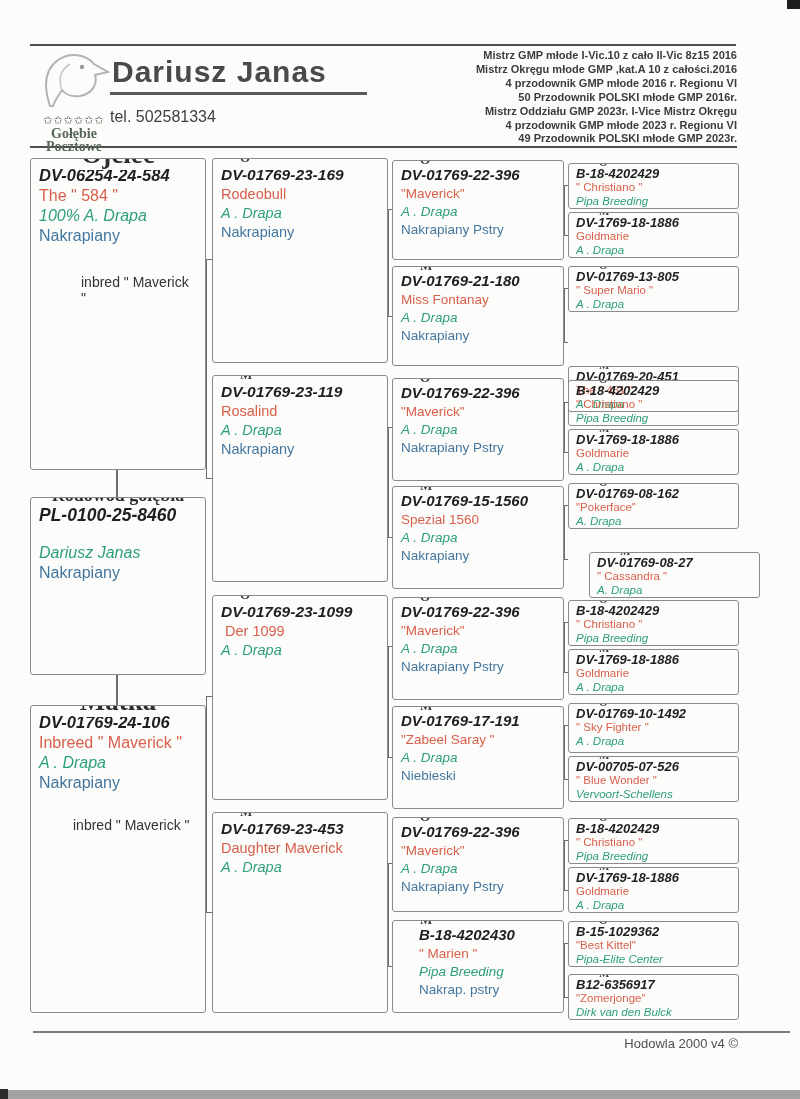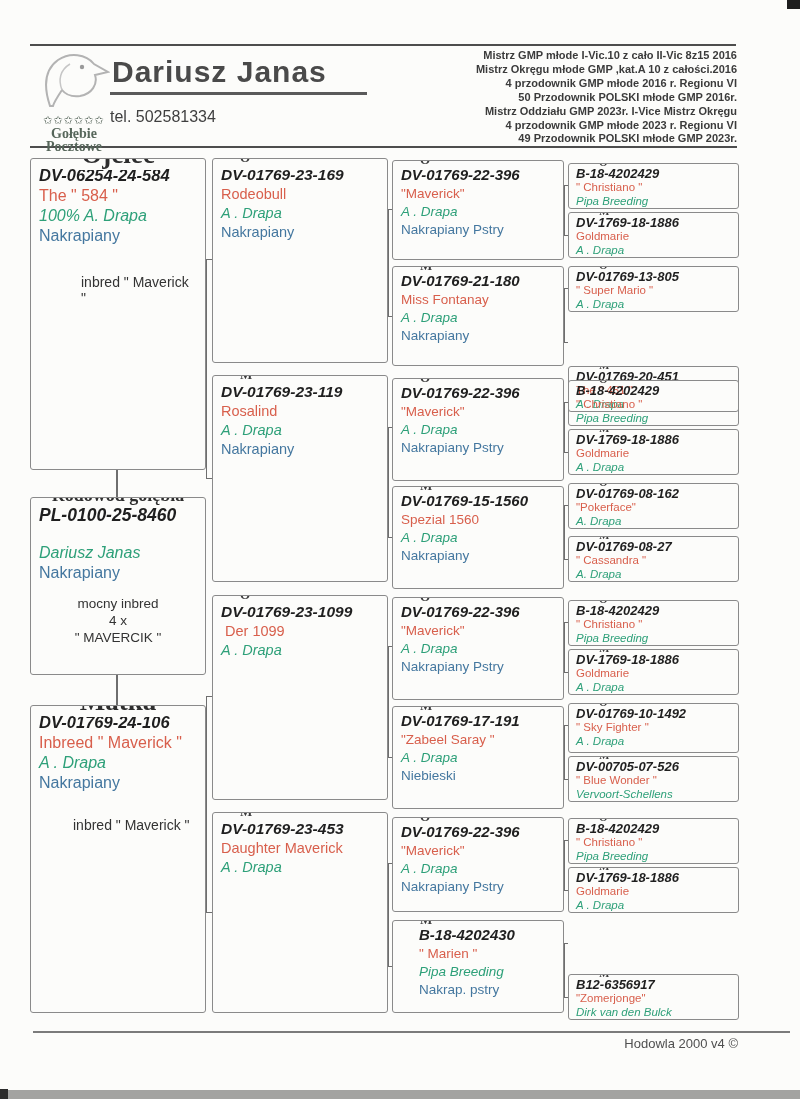--- a/index.html
+++ b/index.html
@@ -95,25 +95,20 @@
     <div class="breeder">100% A. Drapa</div>
     <div class="pcolor">Nakrapiany</div>
     <div class="note" style="margin-top:28px;padding-left:42px;">inbred   " Maverick "</div>
   </div>
 
   <div class="pbox c1" style="top:497px;height:178px;">
     <span class="btitle" style="top:-13px;left:50%;transform:translateX(-50%);font-size:18px;">Rodowód gołębia</span>
     <div class="ring" style="font-size:17.5px;line-height:24px;">PL-0100-25-8460</div>
     <div class="breeder" style="margin-top:16px;">Dariusz Janas</div>
     <div class="pcolor">Nakrapiany</div>
-    <div class="note" style="margin-top:12px;text-align:center;font-size:13.5px;line-height:17px;">
-      <div>mocny  inbred</div>
-      <div>4  x</div>
-      <div>" MAVERCIK "</div>
-    </div>
   </div>
 
   <div class="pbox c1" style="top:705px;height:308px;">
     <span class="btitle" style="top:-20px;left:50%;transform:translateX(-50%);font-size:27px;">Matka</span>
     <div class="ring">DV-01769-24-106</div>
     <div class="pname">Inbreed " Maverick "</div>
     <div class="breeder">A . Drapa</div>
     <div class="pcolor">Nakrapiany</div>
     <div class="note" style="margin-top:24px;padding-left:34px;">inbred   " Maverick "</div>
   </div>
@@ -239,21 +234,21 @@
     <div class="ring">DV-1769-18-1886</div>
     <div class="pname">Goldmarie</div>
     <div class="breeder">A . Drapa</div>
   </div>
   <div class="pbox g4" style="top:483px;height:46px;">
     <span class="sexlab">O</span>
     <div class="ring">DV-01769-08-162</div>
     <div class="pname">"Pokerface"</div>
     <div class="breeder">A. Drapa</div>
   </div>
-  <div class="pbox g4" style="top:536px;height:46px;">
+  <div class="pbox g4" style="top:552px;height:46px;margin-left:21px;">
     <span class="sexlab">M</span>
     <div class="ring">DV-01769-08-27</div>
     <div class="pname">" Cassandra "</div>
     <div class="breeder">A. Drapa</div>
   </div>
   <div class="pbox g4" style="top:600px;height:46px;">
     <span class="sexlab">O</span>
     <div class="ring">B-18-4202429</div>
     <div class="pname">" Christiano "</div>
     <div class="breeder">Pipa Breeding</div>
@@ -280,20 +275,26 @@
     <span class="sexlab">O</span>
     <div class="ring">B-18-4202429</div>
     <div class="pname">" Christiano "</div>
     <div class="breeder">Pipa Breeding</div>
   </div>
   <div class="pbox g4" style="top:867px;height:46px;">
     <span class="sexlab">M</span>
     <div class="ring">DV-1769-18-1886</div>
     <div class="pname">Goldmarie</div>
     <div class="breeder">A . Drapa</div>
+  </div>
+  <div class="pbox g4" style="top:921px;height:46px;">
+    <span class="sexlab">O</span>
+    <div class="ring">B-15-1029362</div>
+    <div class="pname">"Best Kittel"</div>
+    <div class="breeder">Pipa-Elite Center</div>
   </div>
   <div class="pbox g4" style="top:974px;height:46px;">
     <span class="sexlab">M</span>
     <div class="ring">B12-6356917</div>
     <div class="pname">"Zomerjonge"</div>
     <div class="breeder">Dirk van den Bulck</div>
   </div>
 
   <div class="vln" style="left:116px;top:470px;height:27px;"></div>
   <div class="vln" style="left:116px;top:675px;height:30px;"></div>

